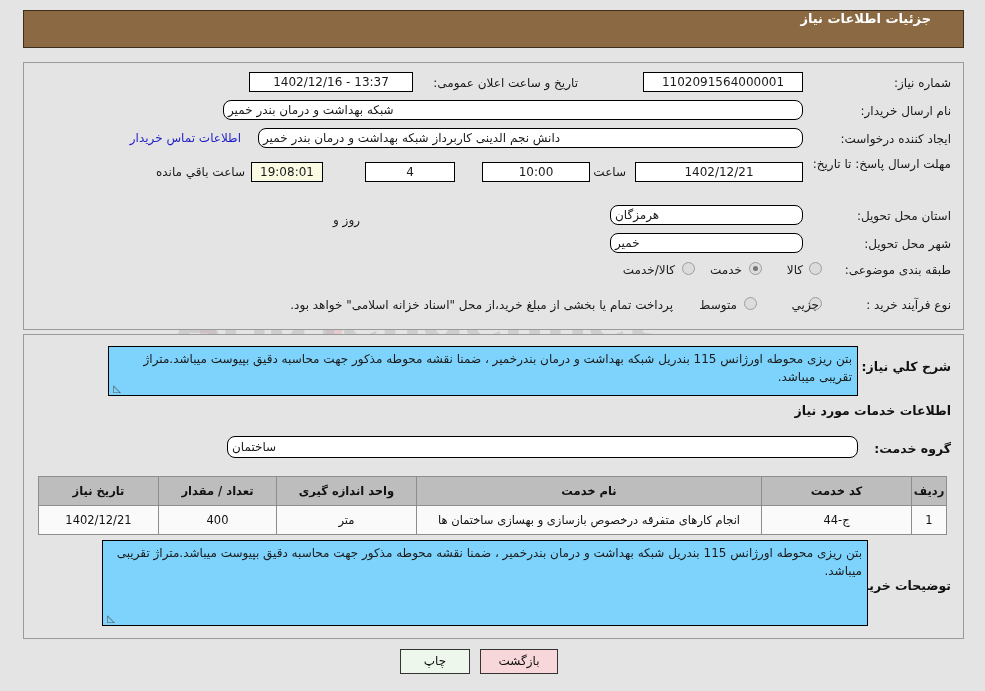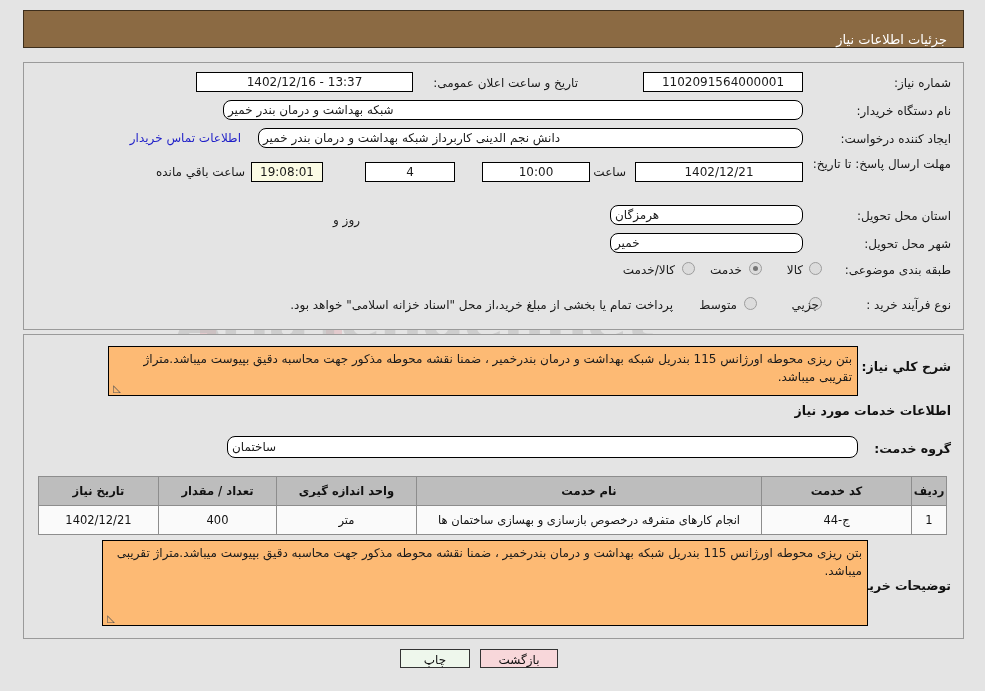--- a/index.html
+++ b/index.html
@@ -60,24 +60,25 @@
 
   
   .page-header {
     position: absolute;
     left: 23px; top: 10px;
     width: 941px; height: 38px;
     background: #8b6a43;
     border: 1px solid #3d2e1c;
     box-sizing: border-box;
     display: flex;
-    align-items: flex-end;
+    align-items: flex-start;
     justify-content: flex-start;
-    padding: 0 16px;
+    padding: 0 32px;
     z-index: 2;
+    font-weight: bold;
   }
   .page-header .title {
     color: #ffffff;
     font-size: 13px;
   }
 
   
   .panel {
     position: absolute;
     border: 1px solid #9a9a9a;
@@ -153,21 +154,21 @@
     position: absolute;
     left: 3px; top: 3px;
     width: 5px; height: 5px;
     border-radius: 50%;
     background: #767676;
   }
 
   
   .ta {
     position: absolute;
-    background: #fdba74;
+    background: #7dd3fc;
     border: 1px solid #000000;
     box-sizing: border-box;
     font-size: 12px;
     line-height: 18px;
     padding: 3px 5px;
     color: #1a1a1a;
     text-align: right;
     overflow: hidden;
   }
   .ta .grip {
@@ -214,21 +215,21 @@
     border: 1px solid #8d8d8d;
     height: 26px;
     text-align: center;
     color: #111;
   }
   .tbl td.name { text-align: center; }
 
   
   .btn {
     position: absolute;
-    height: 19px;
+    height: 25px;
     box-sizing: border-box;
     border: 1px solid #555;
     font-size: 12px;
     line-height: 21px;
     text-align: center;
     cursor: pointer;
     color: #111;
     font-family: "DejaVu Sans", "Liberation Sans", sans-serif;
     padding: 0;
   }
@@ -245,23 +246,23 @@
 
 <div class="page-header">
   <span class="title">جزئیات اطلاعات نیاز</span>
 </div>
 
 <div class="panel" id="panel-main">
 
   <div class="lbl" style="right:12px; top:13px;">شماره نیاز:</div>
   <div class="fld c" style="right:160px; top:9px; width:160px;">1102091564000001</div>
   <div class="lbl" style="right:385px; top:13px;">تاریخ و ساعت اعلان عمومی:</div>
-  <div class="fld c" style="right:550px; top:9px; width:217px;">13:37 - 1402/12/16</div>
-
-  <div class="lbl" style="right:12px; top:41px;">نام دستگاه خریدار:</div>
+  <div class="fld c" style="right:550px; top:9px; width:164px;">13:37 - 1402/12/16</div>
+
+  <div class="lbl" style="right:12px; top:41px;">نام ارسال خریدار:</div>
   <div class="fld r" style="right:160px; top:37px; width:580px;">شبکه بهداشت و درمان بندر خمیر</div>
 
   <div class="lbl" style="right:12px; top:69px;">ایجاد کننده درخواست:</div>
   <div class="fld r" style="right:160px; top:65px; width:545px;">دانش نجم الدینی کاربرداز شبکه بهداشت و درمان بندر خمیر</div>
   <div class="link" style="right:722px; top:66px;">اطلاعات تماس خریدار</div>
 
   <div class="lbl wrap" style="right:12px; top:94px; width:140px;">مهلت ارسال پاسخ: تا تاریخ:</div>
   <div class="fld c" style="right:160px; top:99px; width:168px;">1402/12/21</div>
   <div class="plain" style="right:337px; top:100px;">ساعت</div>
   <div class="fld c" style="right:373px; top:99px; width:108px;">10:00</div>

